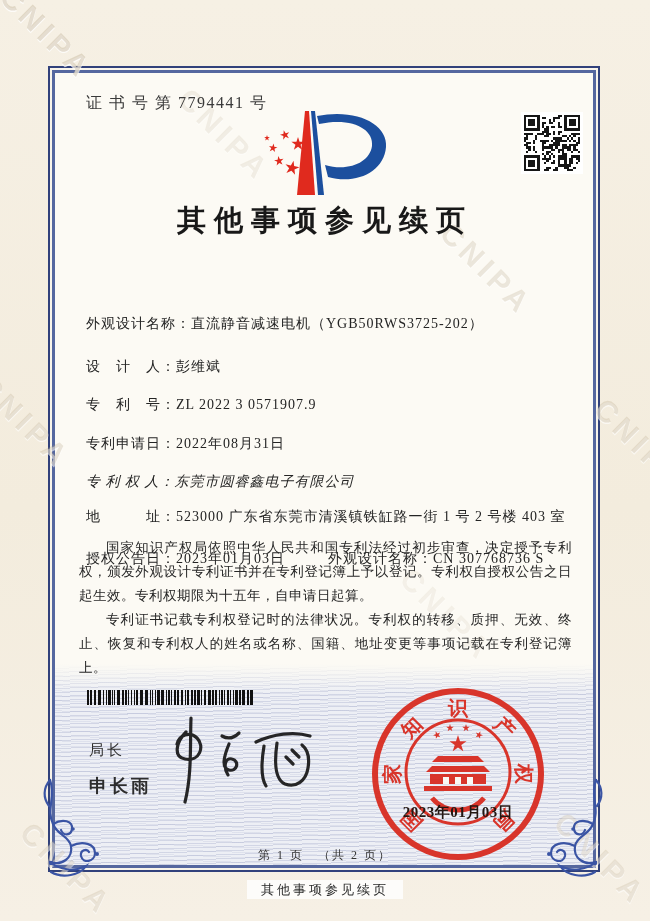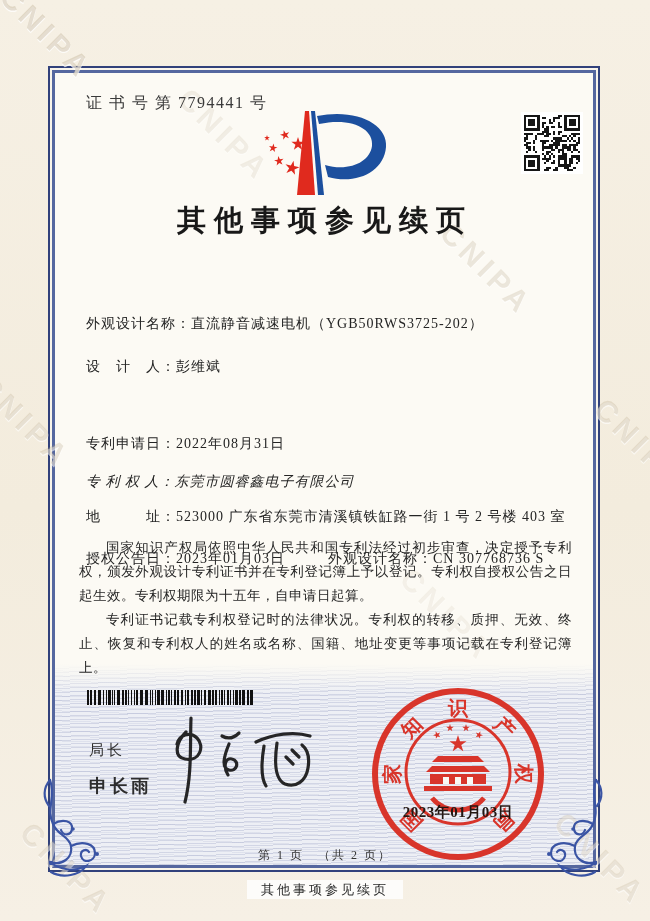--- a/index.html
+++ b/index.html
@@ -319,20 +319,21 @@
         <rect x="19" y="24" width="1" height="1" fill="#161616"></rect>
         <rect x="20" y="24" width="1" height="1" fill="#161616"></rect>
         <rect x="21" y="24" width="1" height="1" fill="#161616"></rect>
       </svg>
   </div>
 
   <div class="title">其他事项参见续页</div>
 
   <div class="frow f1"><span>外观设计名称：</span><span>直流静音减速电机（YGB50RWS3725-202）</span></div>
   <div class="frow f2"><span>设　计　人：</span><span>彭维斌</span></div>
+  <div class="frow f3"><span>专　利　号：</span><span>ZL 2022 3 0571907.9</span></div>
   <div class="frow f4"><span>专利申请日：</span><span>2022年08月31日</span></div>
   <div class="frow f5"><span>专 利 权 人：</span><span>东莞市圆睿鑫电子有限公司</span></div>
   <div class="frow f6"><span>地　　　址：</span><span>523000 广东省东莞市清溪镇铁缸路一街 1 号 2 号楼 403 室</span></div>
   <div class="frow f7">
     <span>授权公告日：</span><span>2023年01月03日</span>
     <span class="f7-right"><span>外观设计名称：</span><span>CN 307768736 S</span></span>
   </div>
 
   <div class="paras">
     <p>国家知识产权局依照中华人民共和国专利法经过初步审查，决定授予专利权，颁发外观设计专利证书并在专利登记簿上予以登记。专利权自授权公告之日起生效。专利权期限为十五年，自申请日起算。</p>

